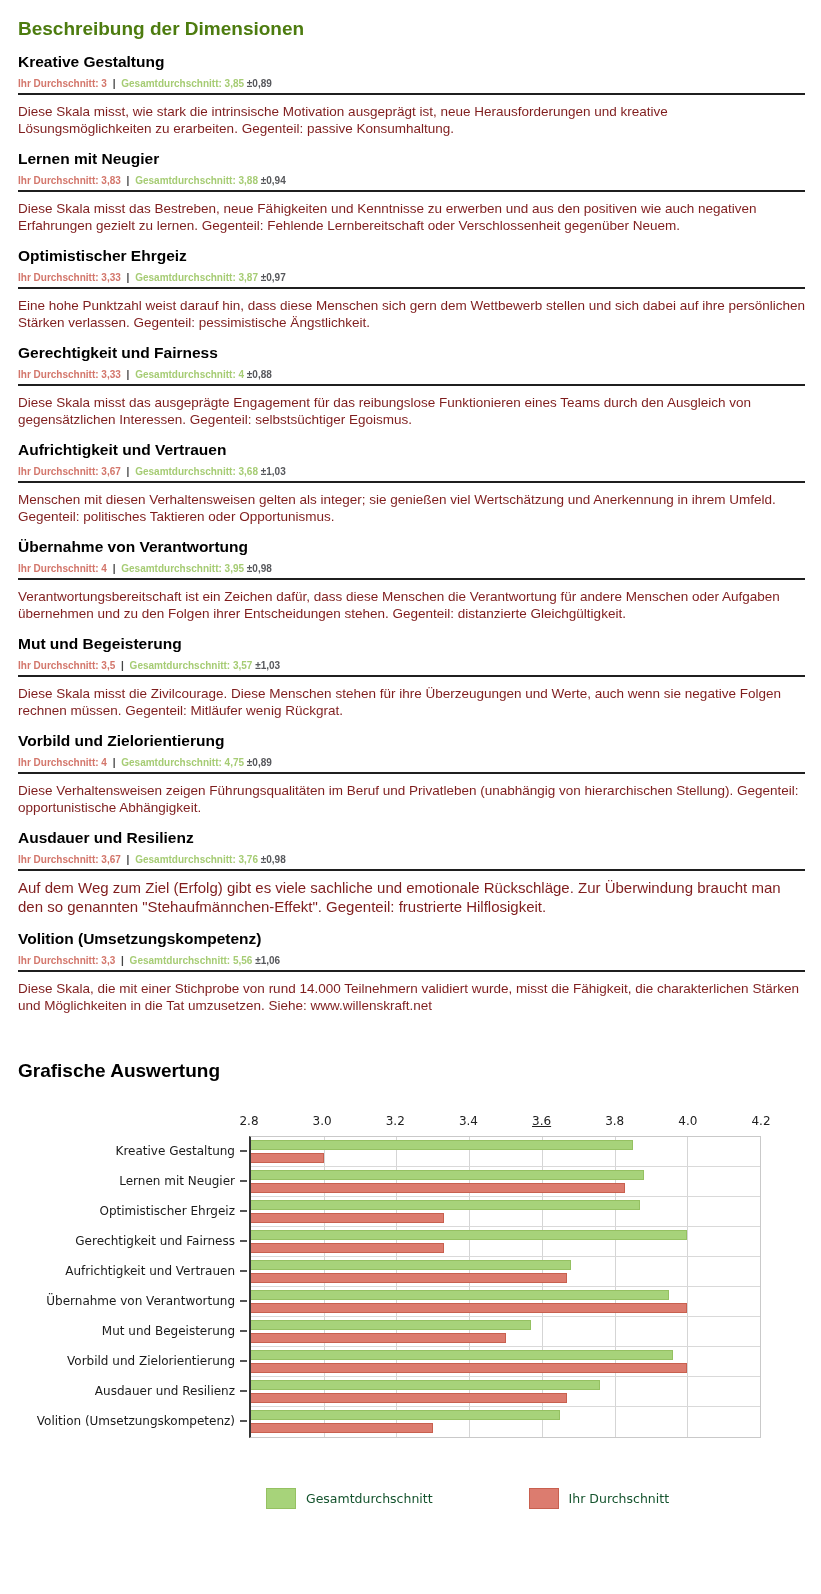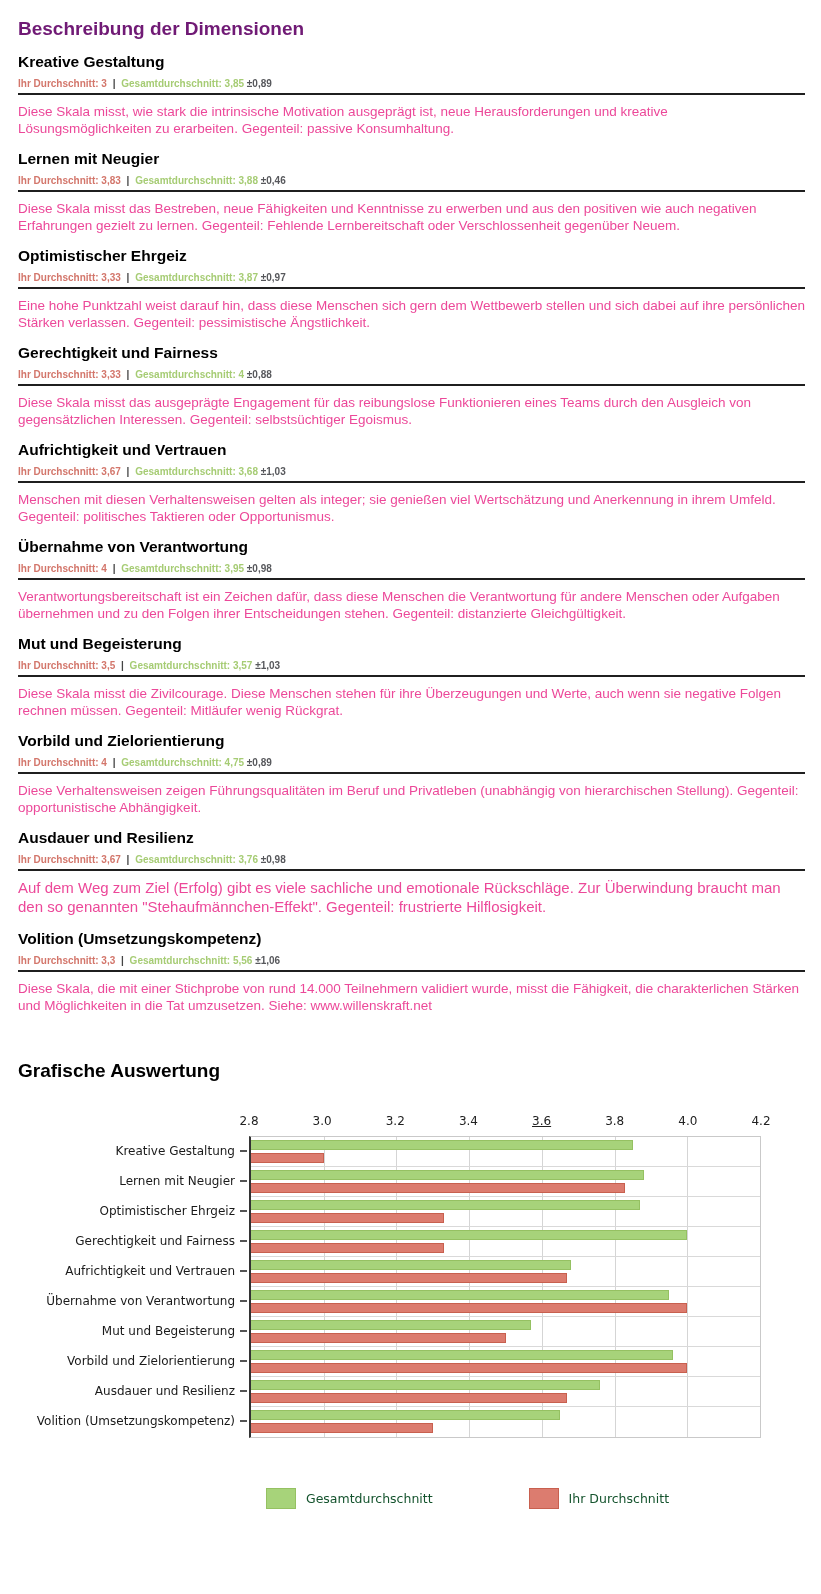--- a/index.html
+++ b/index.html
@@ -9,21 +9,21 @@
     min-height: 1594px;
     font-family: "Liberation Sans", sans-serif;
     color: #1a1a1a;
     margin: 0 auto;
   }
   .page { padding: 16px 16px 24px 18px; }
 
   h1.doc-title {
     font-size: 19px;
     font-weight: bold;
-    color: #701a75;
+    color: #4d7c0f;
     margin: 2px 0 10px 0;
   }
 
   .section { margin-top: 13px; }
   .section h2 {
     font-size: 15.5px;
     font-weight: bold;
     color: #000;
     margin-bottom: 7px;
   }
@@ -39,21 +39,21 @@
   .stats .sd { color: var(--sd-gray, #57585c); }
   .rule {
     border: none;
     border-top: 2px solid #1f1f1f;
     margin: 2px 0 8px 0;
     height: 0;
   }
   .desc {
     font-size: 13.5px;
     line-height: 1.26;
-    color: #ec4899;
+    color: #7f1d1d;
     max-width: 790px;
   }
   .desc.large { font-size: 15px; line-height: 1.25; }
 
   h1.chart-title {
     font-size: 19px;
     font-weight: bold;
     color: #000;
     margin: 46px 0 0 0;
   }
@@ -162,21 +162,21 @@
     <div class="stats">
       <span class="your">Ihr Durchschnitt: 3</span><span class="sep"> | </span><span class="overall">Gesamtdurchschnitt: 3,85</span><span class="sd"> ±0,89</span>
     </div>
     <hr class="rule">
     <p class="desc">Diese Skala misst, wie stark die intrinsische Motivation ausgeprägt ist, neue Herausforderungen und kreative Lösungsmöglichkeiten zu erarbeiten. Gegenteil: passive Konsumhaltung.</p>
   </section>
 
   <section class="section">
     <h2>Lernen mit Neugier</h2>
     <div class="stats">
-      <span class="your">Ihr Durchschnitt: 3,83</span><span class="sep"> | </span><span class="overall">Gesamtdurchschnitt: 3,88</span><span class="sd"> ±0,46</span>
+      <span class="your">Ihr Durchschnitt: 3,83</span><span class="sep"> | </span><span class="overall">Gesamtdurchschnitt: 3,88</span><span class="sd"> ±0,94</span>
     </div>
     <hr class="rule">
     <p class="desc">Diese Skala misst das Bestreben, neue Fähigkeiten und Kenntnisse zu erwerben und aus den positiven wie auch negativen Erfahrungen gezielt zu lernen. Gegenteil: Fehlende Lernbereitschaft oder Verschlossenheit gegenüber Neuem.</p>
   </section>
 
   <section class="section">
     <h2>Optimistischer Ehrgeiz</h2>
     <div class="stats">
       <span class="your">Ihr Durchschnitt: 3,33</span><span class="sep"> | </span><span class="overall">Gesamtdurchschnitt: 3,87</span><span class="sd"> ±0,97</span>
     </div>

